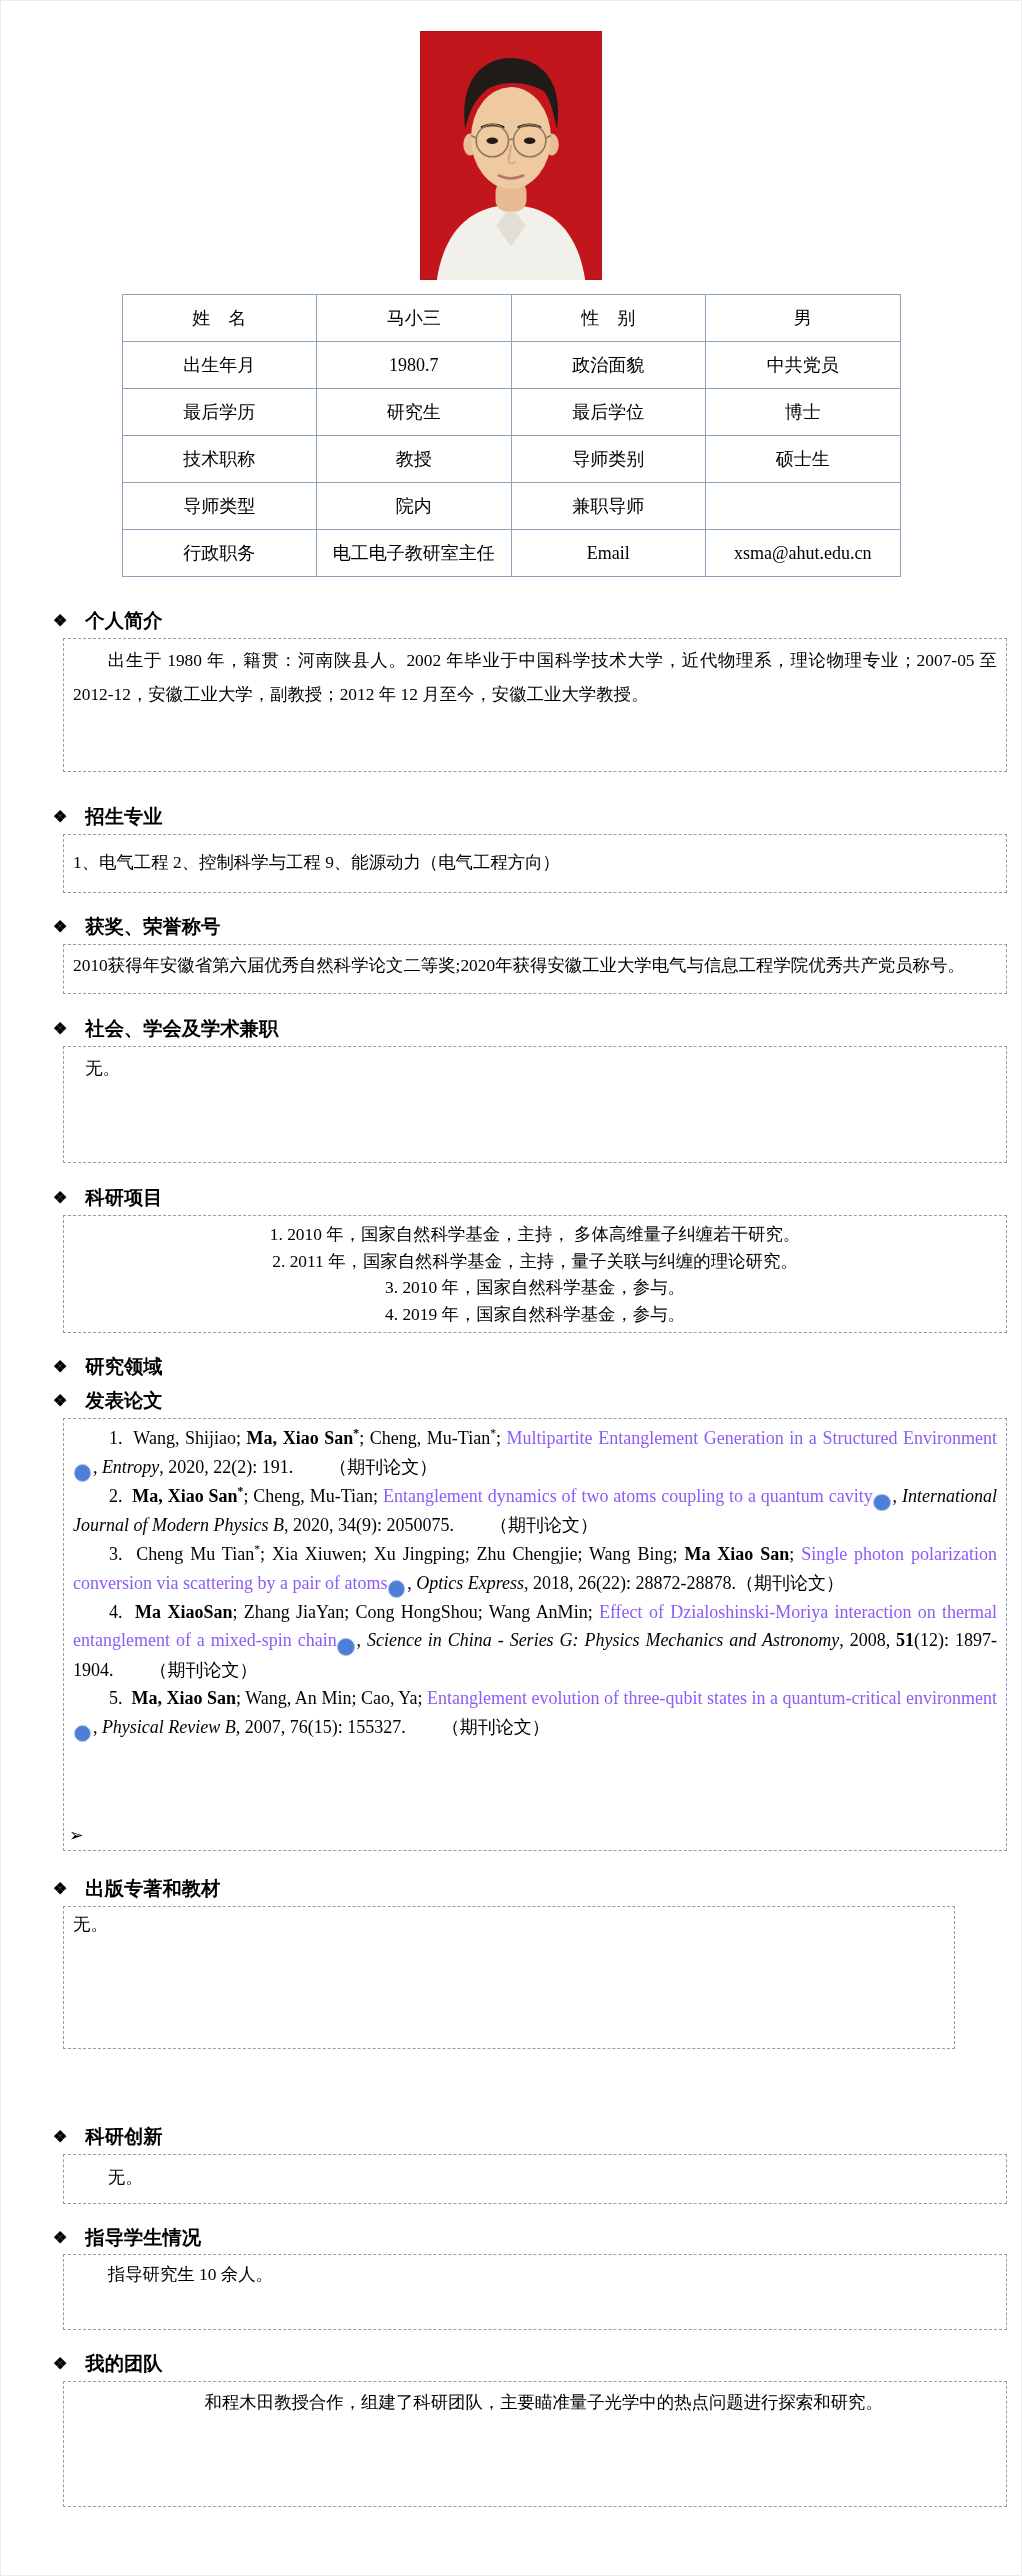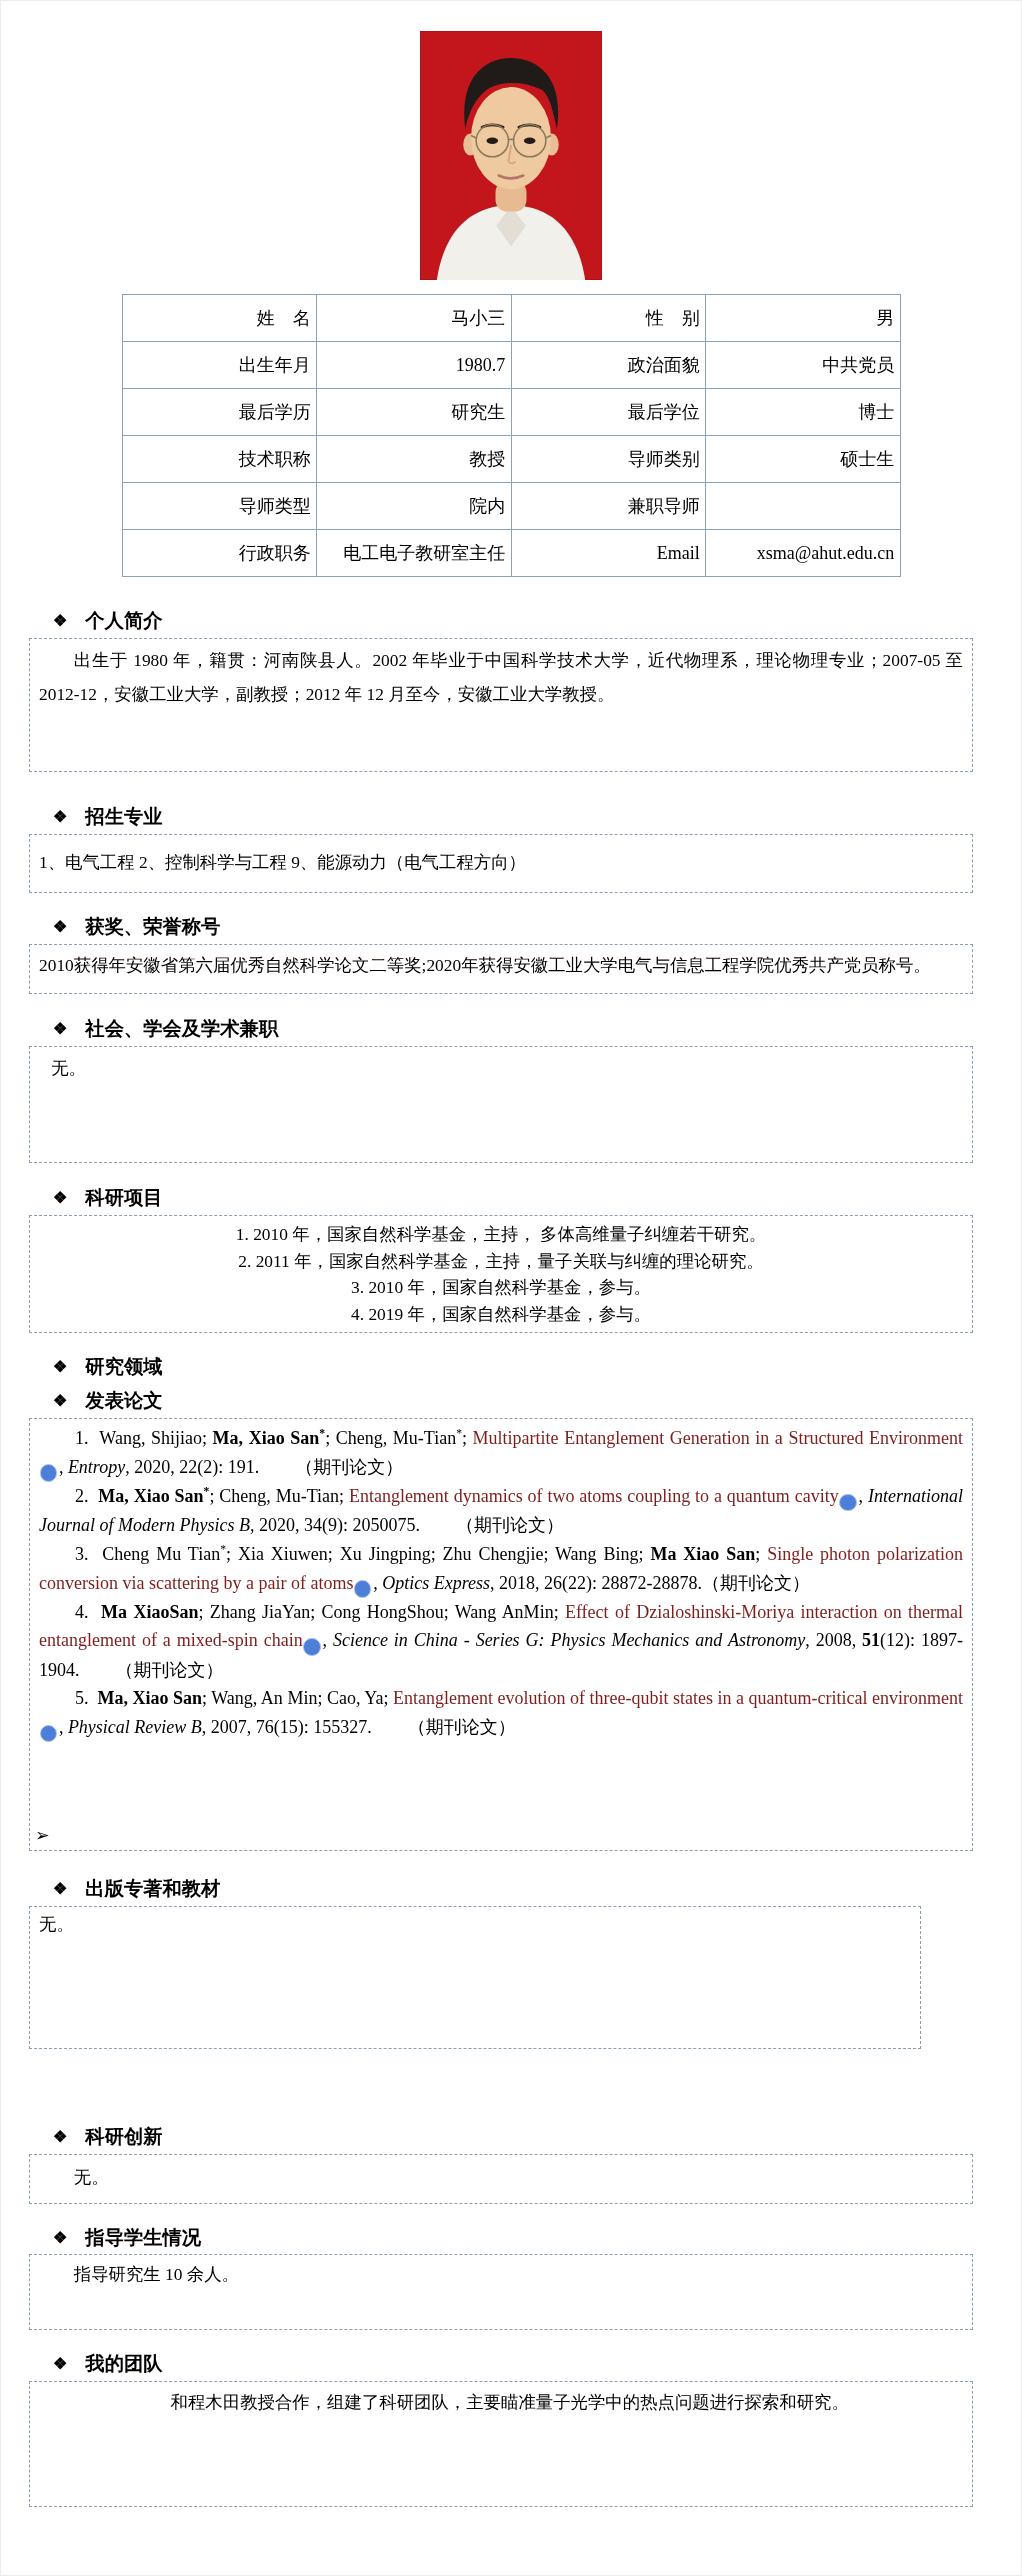--- a/index.html
+++ b/index.html
@@ -10,31 +10,31 @@
   }
   
   .photo-wrap{display:block;width:182px;height:249px;margin:30px auto 0;}
   
   table.info{
     border-collapse:collapse;table-layout:fixed;
     width:779px;margin:14px auto 0;
     border:1.9px solid #8aa2ba;
   }
   table.info td{
-    border:1.3px solid #8aa2ba;height:46px;text-align:right;
+    border:1.3px solid #8aa2ba;height:46px;text-align:center;
     font-size:18px;padding:0 5.2px;overflow:hidden;white-space:nowrap;
   }
   
   .sec-head{
     display:flex;align-items:center;gap:18px;
     margin:0 0 3.9px 52px;font-weight:bold;font-size:19.3px;line-height:26px;
   }
   .bullet{font-size:16px;line-height:26px;}
   .box{
-    box-sizing:border-box;margin-left:28px;width:944px;
+    box-sizing:border-box;margin-left:62px;width:944px;
     border:1.9px dashed #8b9fb4;padding:5.2px 9px;font-size:17.4px;
   }
   .box p{margin:0;}
   .sec-profile     {margin-top:31px;}
   .sec-majors      {margin-top:32px;}
   .sec-awards      {margin-top:21px;}
   .sec-memberships {margin-top:22px;}
   .sec-projects    {margin-top:22.5px;}
   .sec-fields      {margin-top:21px;}
   .sec-papers      {margin-top:7.7px;}
@@ -58,21 +58,21 @@
   .box-awards p    {line-height:1.5;padding-top:2.6px;text-align:justify;}
   .box-memberships p{text-indent:0.7em;padding-top:3.9px;}
   .box-projects p  {line-height:1.52;text-align:center;}
   .box-fields p    {text-indent:2em;line-height:1.4;}
   .box-books p     {line-height:1.4;}
   .box-innovation p{text-indent:2em;padding-top:5.2px;}
   .box-students p  {text-indent:2em;padding-top:1.3px;}
   .box-team p      {text-indent:1em;padding-top:1.3px;line-height:1.6;text-align:center;}
   
   .paper{margin:2.6px 0 5.2px;text-indent:2em;text-align:justify;line-height:1.6;font-size:18px;}
-  .seg-link{color:#7f1d1d;text-decoration:none;cursor:pointer;}
+  .seg-link{color:#8b5cf6;text-decoration:none;cursor:pointer;}
   .italic{font-style:italic;}
   .bold{font-weight:bold;}
   sup.seg-sup{font-size:0.65em;}
   .seg-badge{
     display:inline-flex;align-items:center;justify-content:center;
     width:17.4px;height:17.4px;border-radius:50%;
     background:#4d7ed8;color:#fff;font-size:10.3px;font-weight:bold;
     vertical-align:-3.2px;margin:0 1.9px 0 0.6px;
     border:1.3px solid #aac2ee;box-sizing:border-box;cursor:pointer;
   }

